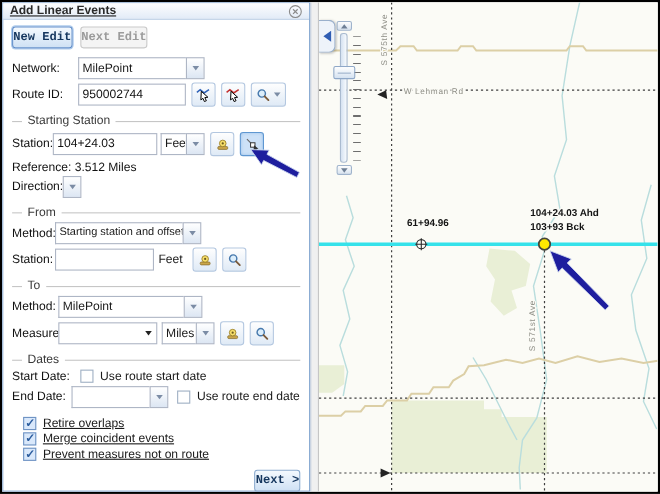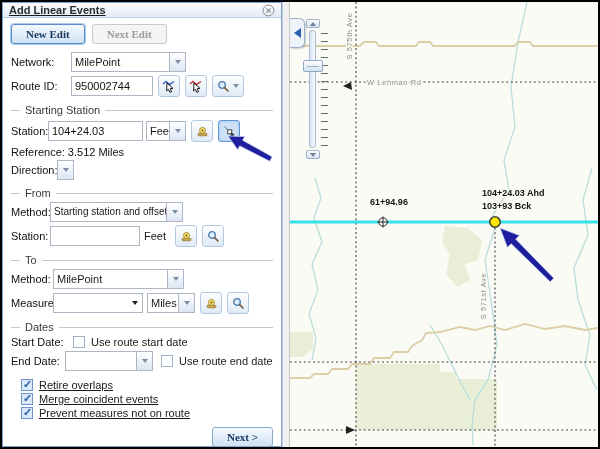--- a/index.html
+++ b/index.html
@@ -7,21 +7,21 @@
   .frame{width:600px;height:449px;border:2px solid #000;background:#fff;position:relative;display:flex;
          font-family:"Liberation Sans",sans-serif;font-size:11px;color:#1a1a1a;overflow:hidden;}
   
   .panel{width:280px;height:445px;border:1px solid #7fa3cf;background:#fff;display:flex;flex-direction:column;}
   .hdr{height:20px;background:linear-gradient(#fdfdfe,#e2ebf7);border-bottom:1px solid #b9cce4;
        display:flex;align-items:center;padding:0 6px;text-decoration:underline;}
   .hdr-title{font-weight:bold;color:#2b2b2b;flex:1;}
   .close{width:14px;height:14px;display:flex;align-items:center;justify-content:center;cursor:pointer;}
   .row{display:flex;align-items:center;margin:3px 8px 0 8px;}
   .lbl{color:#111;white-space:nowrap;}
-  .btn{font-family:Liberation Serif, serif;font-size:11px;font-weight:bold;color:#15365e;padding:3px 14px;margin-right:7px;
+  .btn{font-family:Liberation Mono, monospace;font-size:11px;font-weight:bold;color:#15365e;padding:3px 0;margin-right:7px;
        border:1px solid #8aaace;border-radius:3px;background:linear-gradient(#f4f9fe,#cfe1f4);cursor:pointer;}
   .btn.focused{border-color:#5e8cc9;box-shadow:0 0 0 1px #aecbec;}
   .btn.disabled{color:#9b9b9b;border-color:#c9c9c9;background:#f4f4f4;box-shadow:none;}
   .tinput{height:20px;border:1px solid #aeb6c5;background:#fff;font-family:inherit;font-size:11px;
           padding:0 3px;color:#111;}
   .combo{display:flex;height:20px;}
   .cval{flex:1;border:1px solid #aeb6c5;border-right:none;background:#fff;line-height:18px;
         padding:0 3px;overflow:hidden;white-space:nowrap;}
   .cbtn{width:17px;height:20px;border:1px solid #aeb6c5;background:linear-gradient(#ffffff,#dce6f3);
         display:flex;align-items:center;justify-content:center;cursor:pointer;}
@@ -99,21 +99,21 @@
       <div class="combo" style="width:115px">
         <div class="cval">MilePoint</div>
         <div class="cbtn">
             <span class="tri"></span>
           </div>
       </div>
     </div>
 
     <div class="row">
       <span class="lbl" style="width:60px">Route ID:</span>
-      <input class="tinput" style="width: 82px;" value="950002744">
+      <input class="tinput" style="width: 98px;" value="950002744">
       <div class="ibtn">
         <svg width="14" height="14" viewBox="0 0 14 14">
             <polyline points="1,5 4,2.5 7.5,5.5 12,2.5" fill="none" stroke="#2f62b8" stroke-width="1.4"></polyline>
             <path d="M5 4 L11 9.4 L8.2 9.7 L9.6 12.6 L7.8 13.3 L6.5 10.4 L4.6 11.8 Z" fill="#fff" stroke="#000" stroke-width="0.9"></path>
           </svg>
       </div>
       <div class="ibtn">
         <svg width="14" height="14" viewBox="0 0 14 14">
             <polyline points="1,5 4,2.5 7.5,5.5 12,2.5" fill="none" stroke="#c23030" stroke-width="1.4"></polyline>
             <path d="M5 4 L11 9.4 L8.2 9.7 L9.6 12.6 L7.8 13.3 L6.5 10.4 L4.6 11.8 Z" fill="#fff" stroke="#000" stroke-width="0.9"></path>

